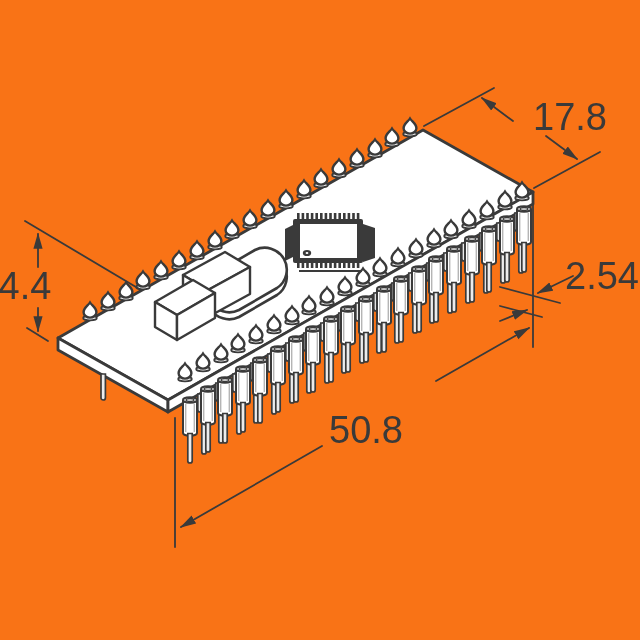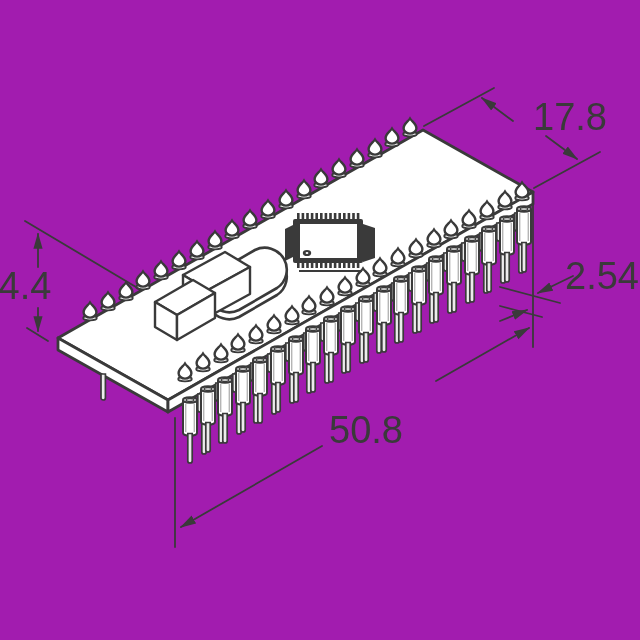--- a/index.html
+++ b/index.html
@@ -1,16 +1,16 @@
 <!DOCTYPE html>
 <html><head>
 <meta charset="utf-8">
 <style>
   html,body{margin:0;padding:0;background:#fff;}
-  .canvas{width:640px;height:640px;position:relative;background:#a21caf;overflow:hidden;}
+  .canvas{width:640px;height:640px;position:relative;background:#f97316;overflow:hidden;}
   svg{display:block;}
   text.dim{font-family:"Liberation Sans","DejaVu Sans",sans-serif;font-size:38px;fill:#3a3a3a;stroke:none;}
 </style>
 </head>
 <body>
 
 <div class="canvas">
 <svg width="640" height="640" viewBox="0 0 640 640">
   <defs>
     <marker id="arrow" viewBox="0 0 12 8" refX="11" refY="4" markerWidth="9" markerHeight="6" orient="auto-start-reverse" markerUnits="strokeWidth">

